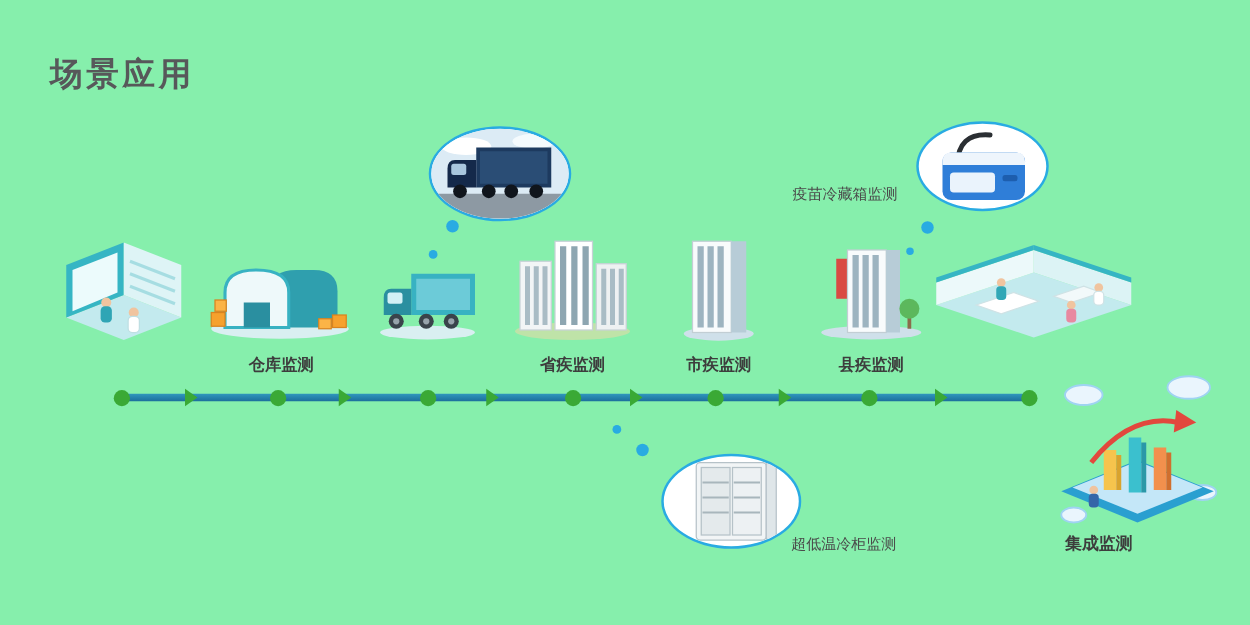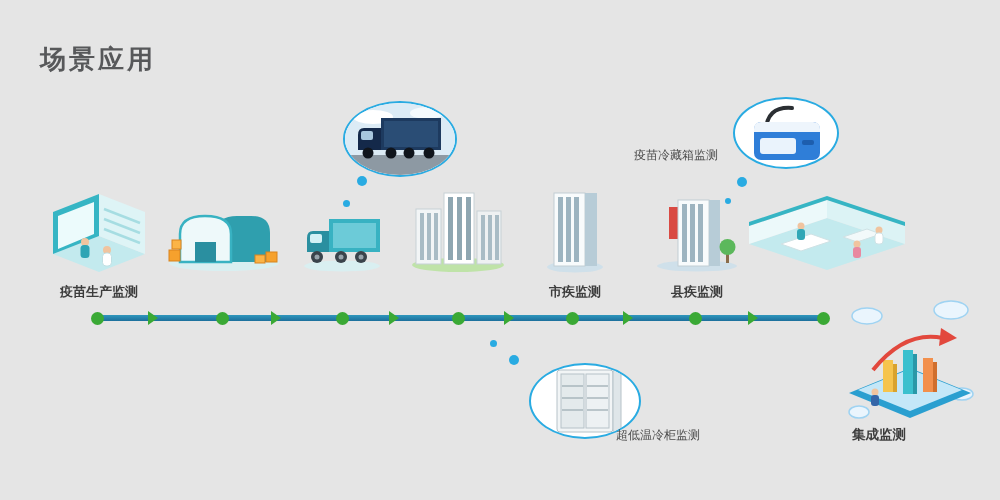--- a/index.html
+++ b/index.html
@@ -1,18 +1,18 @@
 <!DOCTYPE html>
 <html style="--line: #1c6f9c; --node: #3aa935; --callout: #29abe2; --title: #57585a;"><head>
 <meta charset="utf-8">
 <style>
   * { box-sizing: border-box; margin: 0; padding: 0; }
   html, body { width: 1000px; height: 500px; background: #ffffff; }
   body { font-family: "Liberation Sans", sans-serif; position: relative; overflow: hidden; }
-  .canvas { position: absolute; left: 0; top: 0; width: 1000px; height: 500px; background: #e5e5e5; }
+  .canvas { position: absolute; left: 0; top: 0; width: 1000px; height: 500px; background: #86efac; }
   .title { position: absolute; left: 40px; top: 42px; font-size: 26px; font-weight: bold;
            color: var(--title, #57585a); letter-spacing: 3px; }
   .track { position: absolute; left: 95px; top: 315px; width: 732px; height: 6px; border-radius: 3px;
            background: linear-gradient(180deg, #2f97bd, var(--line, #1c6f9c)); }
   .node { position: absolute; top: 312px; width: 13px; height: 13px; border-radius: 50%;
           background: var(--node, #3aa935); }
   .arrow { position: absolute; top: 311px; width: 0; height: 0;
            border-top: 7px solid transparent; border-bottom: 7px solid transparent;
            border-left: 10px solid var(--node, #3aa935); }
   .stage-label { position: absolute; top: 283px; width: 130px; text-align: center;
@@ -42,21 +42,22 @@
   <span class="node" style="left:689px"></span>
   <span class="node" style="left:817px"></span>
 
   <span class="arrow" style="left:148px"></span>
   <span class="arrow" style="left:271px"></span>
   <span class="arrow" style="left:389px"></span>
   <span class="arrow" style="left:504px"></span>
   <span class="arrow" style="left:623px"></span>
   <span class="arrow" style="left:748px"></span>
 
-  <div class="stage-label" style="left:34px">疫苗生产监测</div>
+  <div class="stage-label" style="left:160px">仓库监测</div>
+  <div class="stage-label" style="left:393px">省疾监测</div>
   <div class="stage-label" style="left:510px">市疾监测</div>
   <div class="stage-label" style="left:632px">县疾监测</div>
 
   <svg class="icon" style="left:49px;top:192px" width="100" height="82" viewBox="0 0 100 82">
     <polygon points="50,80 96,62 50,44 4,62" fill="#c3eaee"></polygon>
     <polygon points="4,62 4,20 50,2 50,44" fill="#36b5c4"></polygon>
     <polygon points="9,57 9,24 45,10 45,42" fill="#ecfbfc"></polygon>
     <polygon points="50,2 96,20 96,62 50,44" fill="#def4f6"></polygon>
     <line x1="55" y1="17" x2="91" y2="31" stroke="#a6dde2" stroke-width="2.5"></line>
     <line x1="55" y1="27" x2="91" y2="41" stroke="#a6dde2" stroke-width="2.5"></line>
@@ -208,15 +209,15 @@
       <line x1="23" y1="30" x2="44" y2="30" stroke="#a8b6bc" stroke-width="1.5"></line>
       <line x1="23" y1="42" x2="44" y2="42" stroke="#a8b6bc" stroke-width="1.5"></line>
       <line x1="48" y1="18" x2="69" y2="18" stroke="#a8b6bc" stroke-width="1.5"></line>
       <line x1="48" y1="30" x2="69" y2="30" stroke="#a8b6bc" stroke-width="1.5"></line>
       <line x1="48" y1="42" x2="69" y2="42" stroke="#a8b6bc" stroke-width="1.5"></line>
       <rect x="74" y="2" width="8" height="62" rx="2" fill="#dfe6e9" stroke="#b6c2c8"></rect>
     </svg>
   </div>
   <span class="dot" style="left:490px;top:340px;width:7px;height:7px"></span>
   <span class="dot" style="left:509px;top:355px;width:10px;height:10px"></span>
-  <div class="note" style="left:616px;top:427px">超低温冷柜监测</div>
+  <div class="note" style="left:633px;top:427px">超低温冷柜监测</div>
 
 </div>
 
 </body></html>

